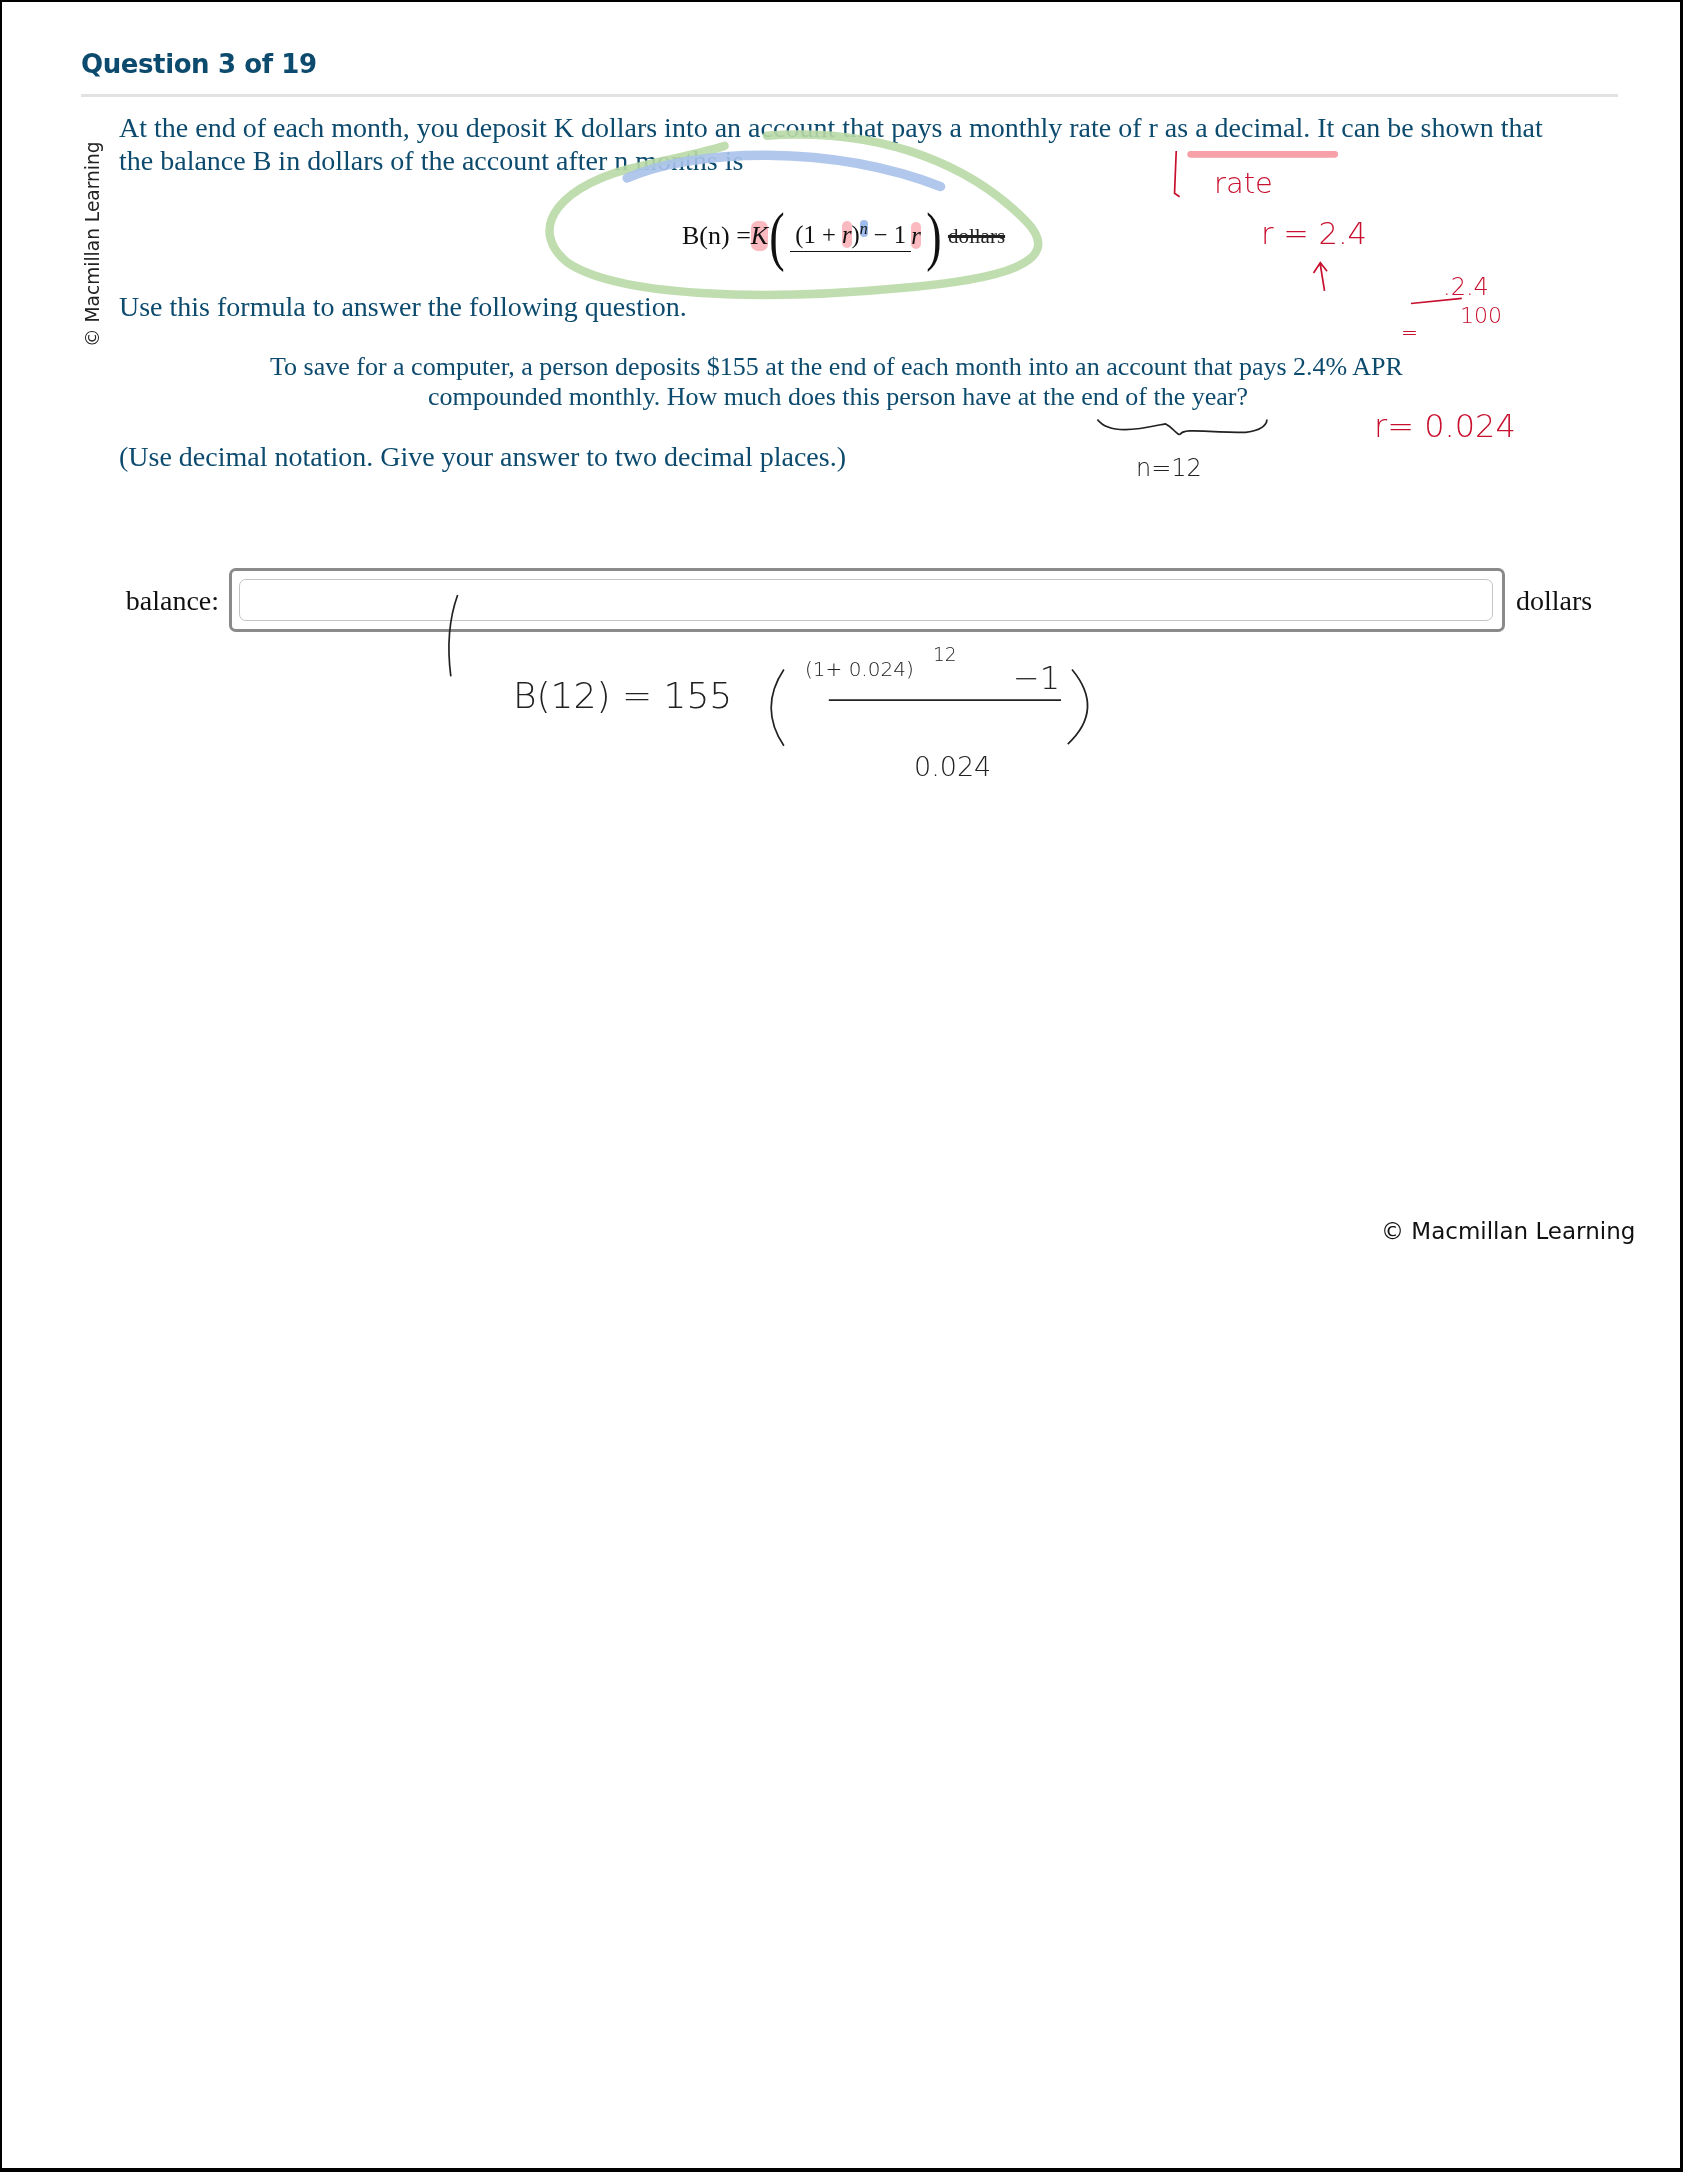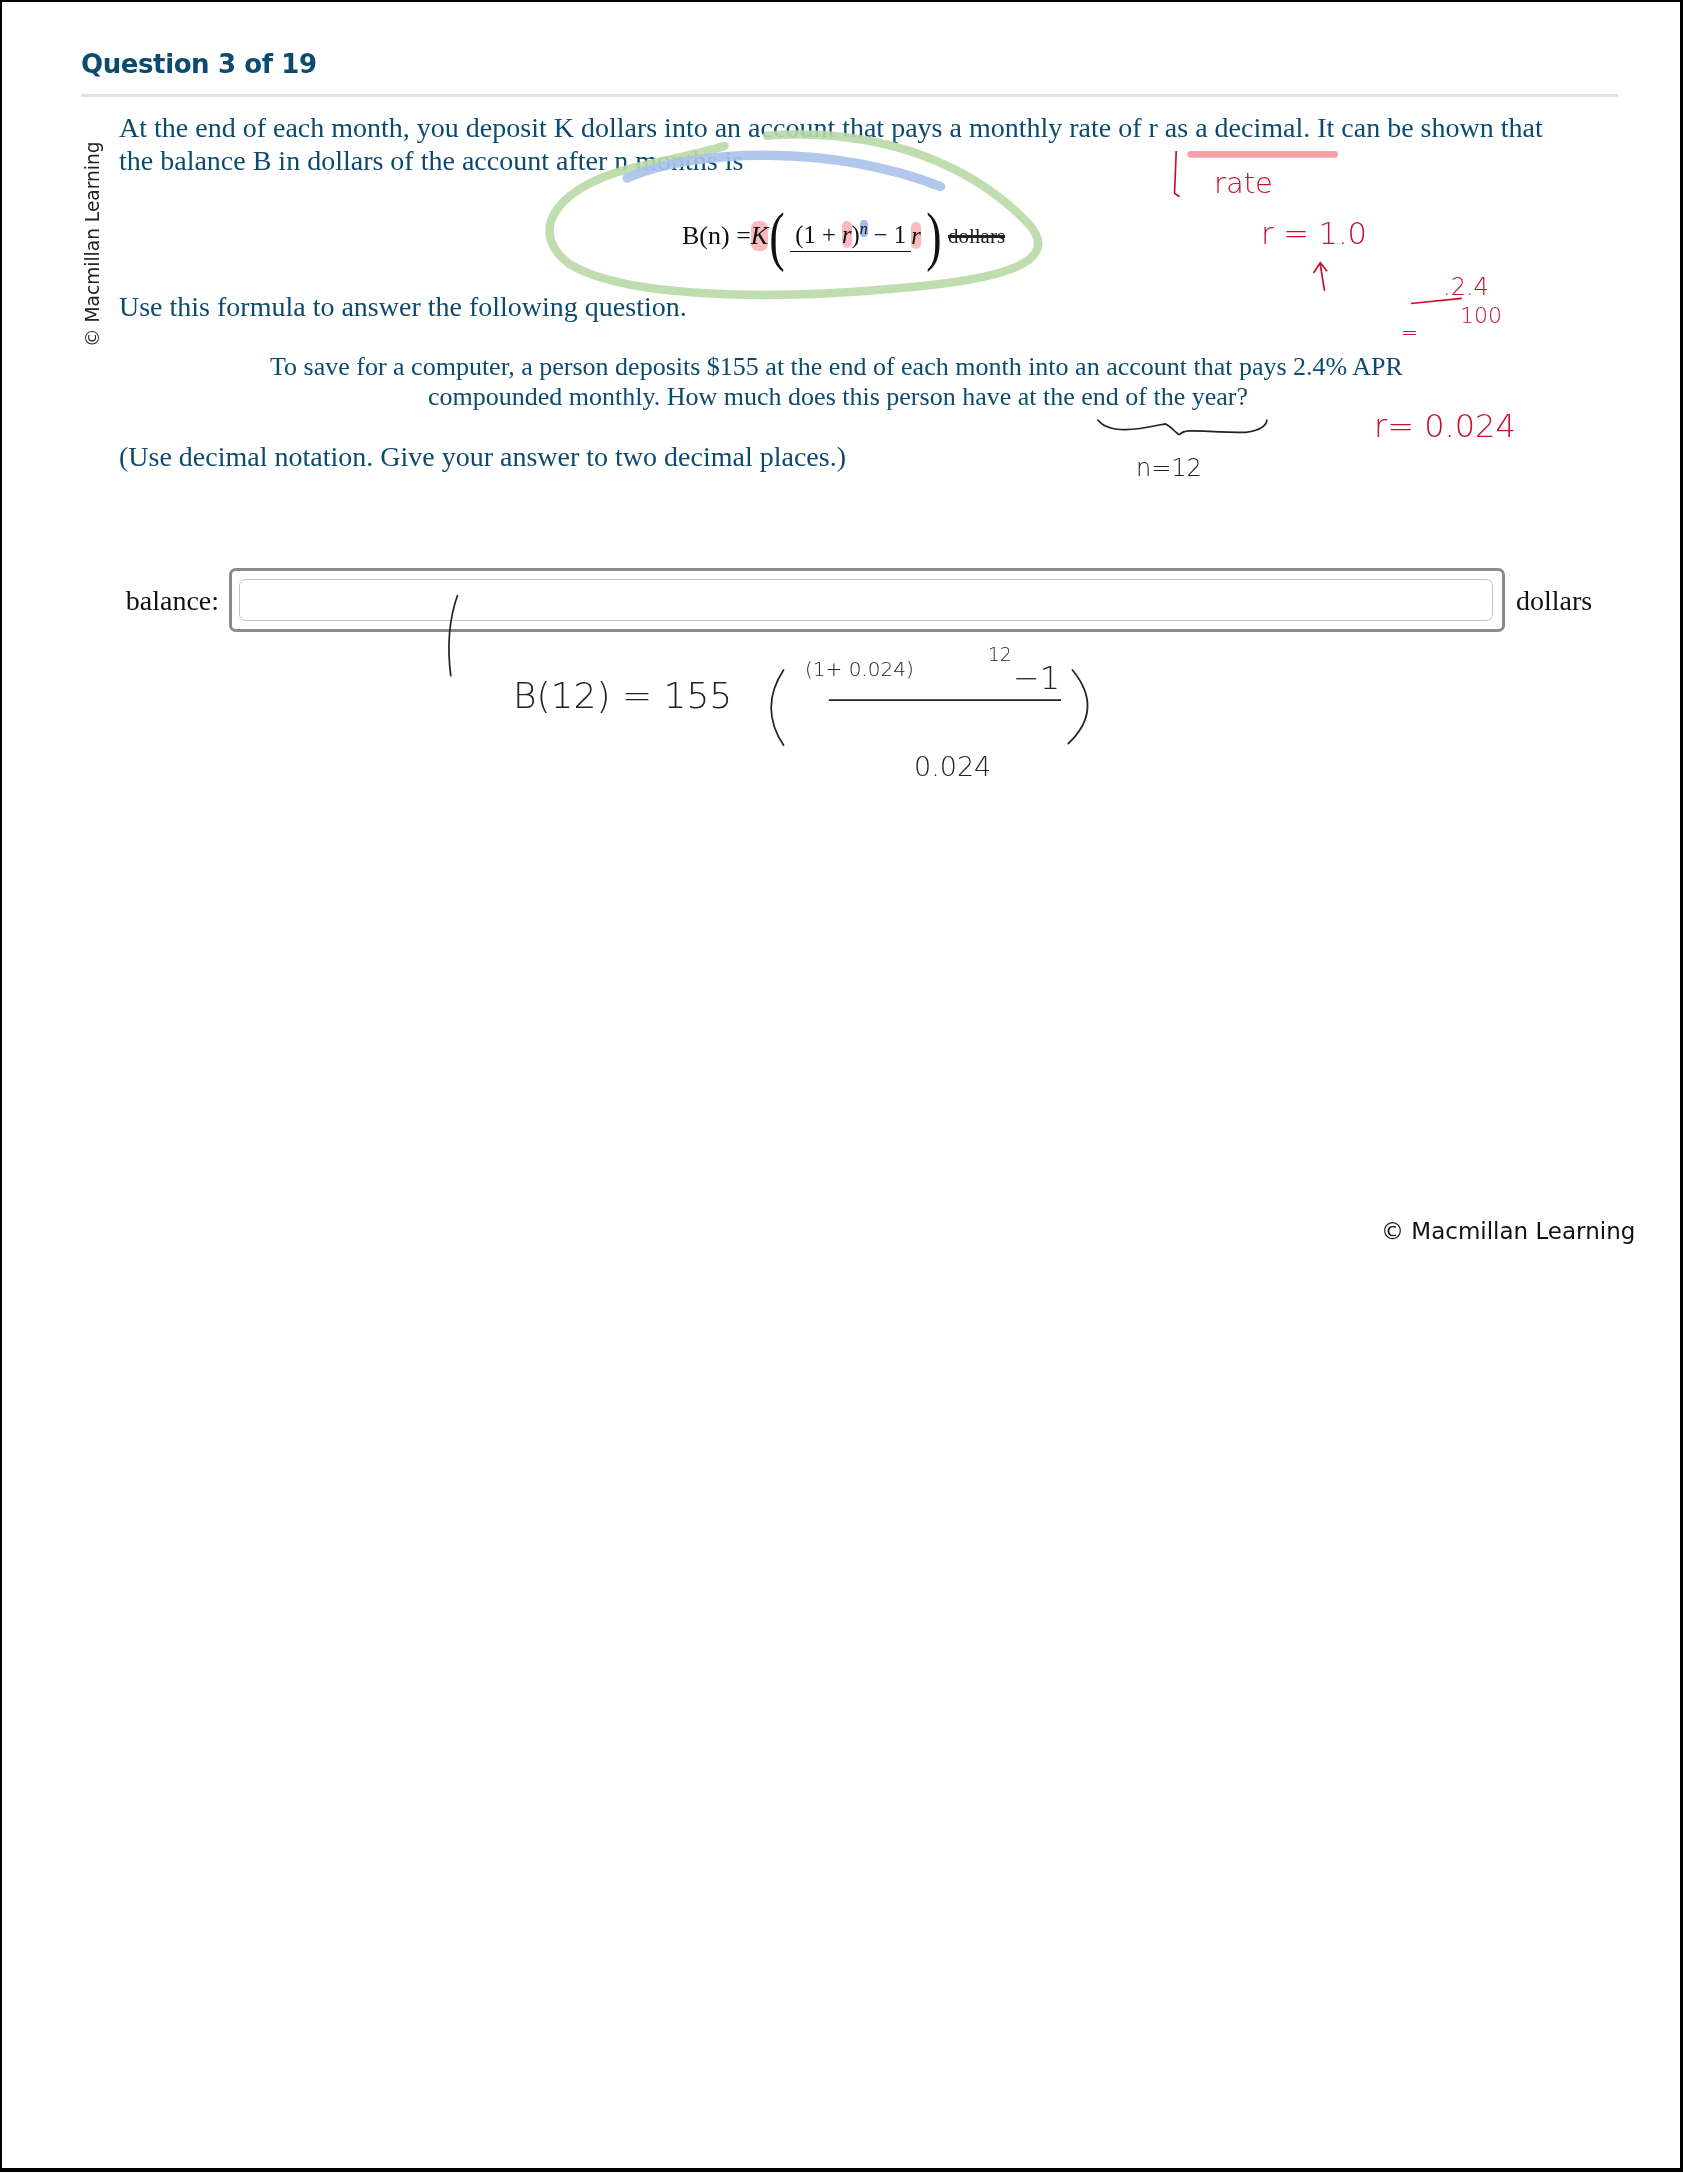--- a/index.html
+++ b/index.html
@@ -109,24 +109,24 @@
   <path d="M1563 343 L 1558 312 M1550 322 L 1558 310 L 1566 320" fill="none" stroke="#c8102e" stroke-width="2"></path>
   <path d="M1665 358 L 1725 352" stroke="#c8102e" stroke-width="2"></path>
   <path d="M1295 495 C 1310 515, 1350 505, 1375 500 C 1385 505, 1390 515, 1393 512 C 1398 505, 1420 510, 1470 510 C 1490 508, 1495 500, 1495 495" fill="none" stroke="#222" stroke-width="2"></path>
   <path d="M540 702 C 530 730, 527 760, 532 798" fill="none" stroke="#222" stroke-width="2"></path>
   <path d="M925 790 C 905 820, 905 850, 925 880" fill="none" stroke="#222" stroke-width="2"></path>
   <path d="M1265 790 C 1290 820, 1290 850, 1260 878" fill="none" stroke="#222" stroke-width="2"></path>
   <path d="M978 826 L 1252 826" stroke="#222" stroke-width="2"></path>
 </svg>
 
 <span class="hw-red" style="left:1182px; top:166px; font-size:29px;">rate</span>
-<span class="hw-red" style="left:1229px; top:216px; font-size:30.5px;">r = 1.0</span>
+<span class="hw-red" style="left:1229px; top:216px; font-size:30.5px;">r = 2.4</span>
 <span class="hw-red" style="left:1411px; top:273px; font-size:24px;">.2.4</span>
 <span class="hw-red" style="left:1428px; top:303px; font-size:22px;">100</span>
 <span class="hw-red" style="left:1369px; top:320px; font-size:20.3px;">=</span>
 <span class="hw-red" style="left:1342px; top:407px; font-size:32px;">r= 0.024</span>
 <span class="hw-black" style="left:1136px; top:454px; font-size:24px;">n=12</span>
 <span class="hw-black" style="left:513px; top:675px; font-size:36px;">B(12) = 155</span>
 <span class="hw-black" style="left:805px; top:657px; font-size:20px;">(1+ 0.024)</span>
-<span class="hw-black" style="left:988px; top:644px; font-size:18.6px;">12</span>
+<span class="hw-black" style="left:933px; top:644px; font-size:18.6px;">12</span>
 <span class="hw-black" style="left:1013px; top:659px; font-size:32px;"> −1</span>
 <span class="hw-black" style="left:894px; top:751px; font-size:27px;margin-left:20px;">0.024</span>
 
 
 </body></html>

